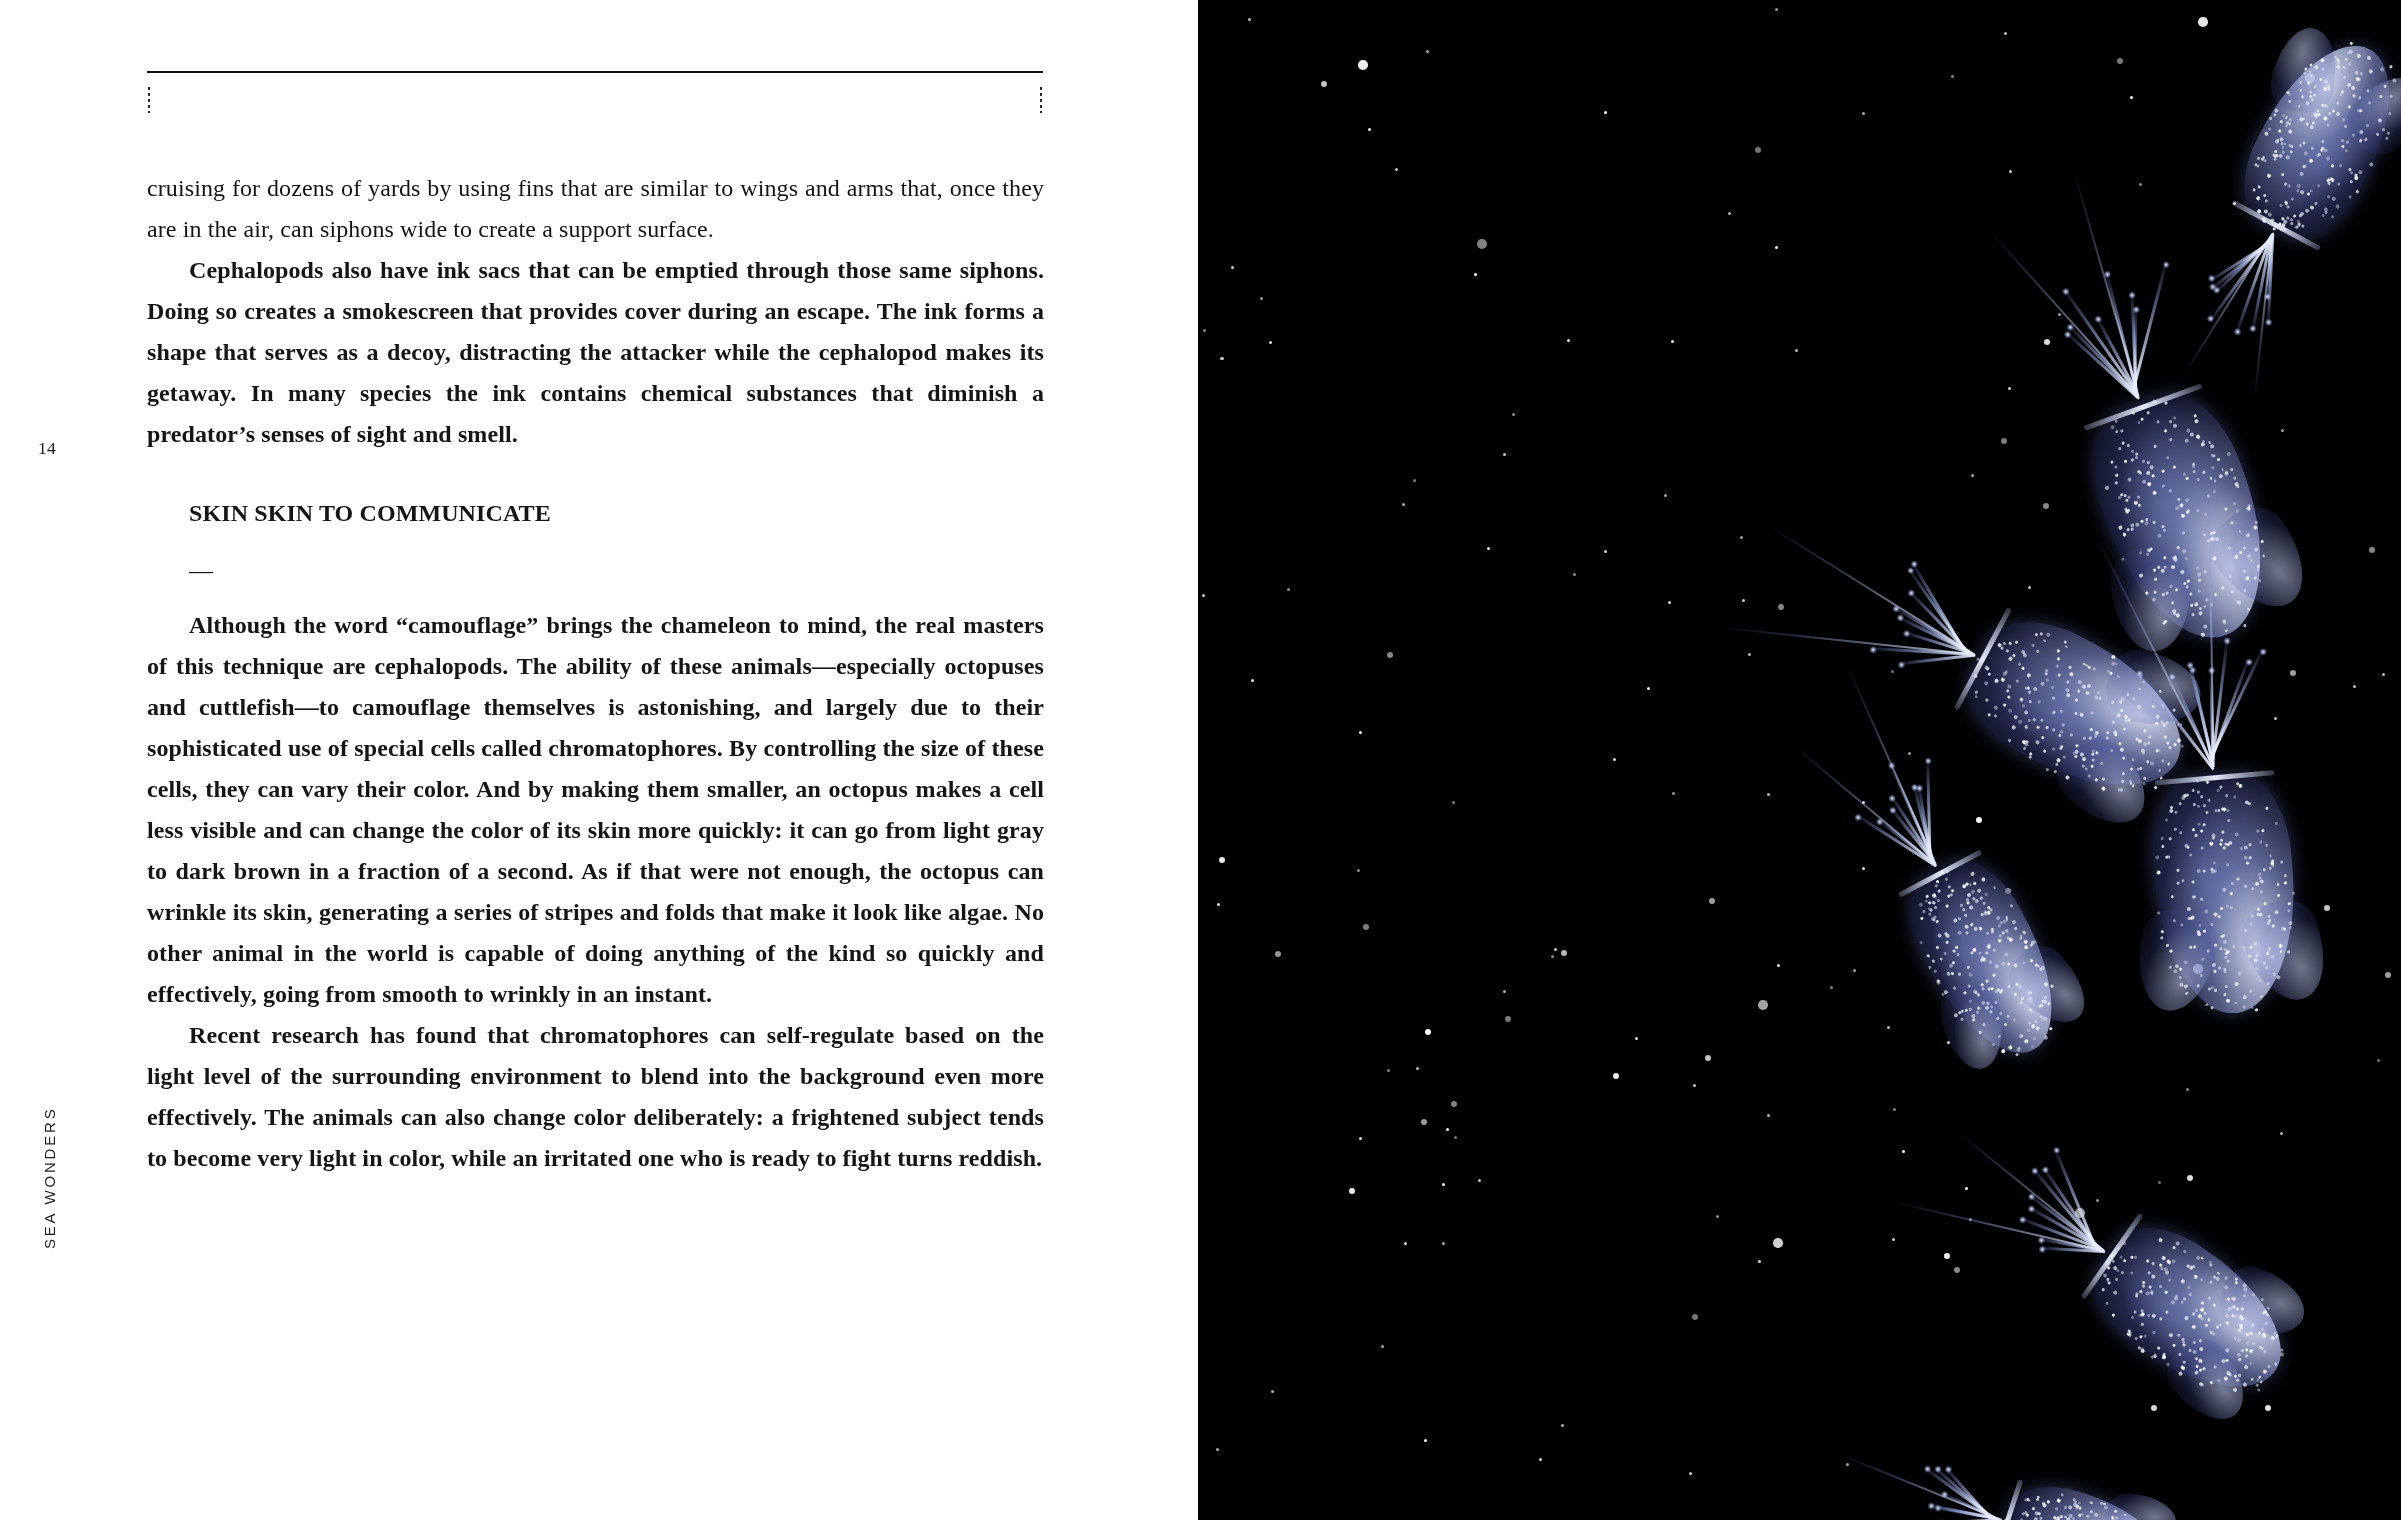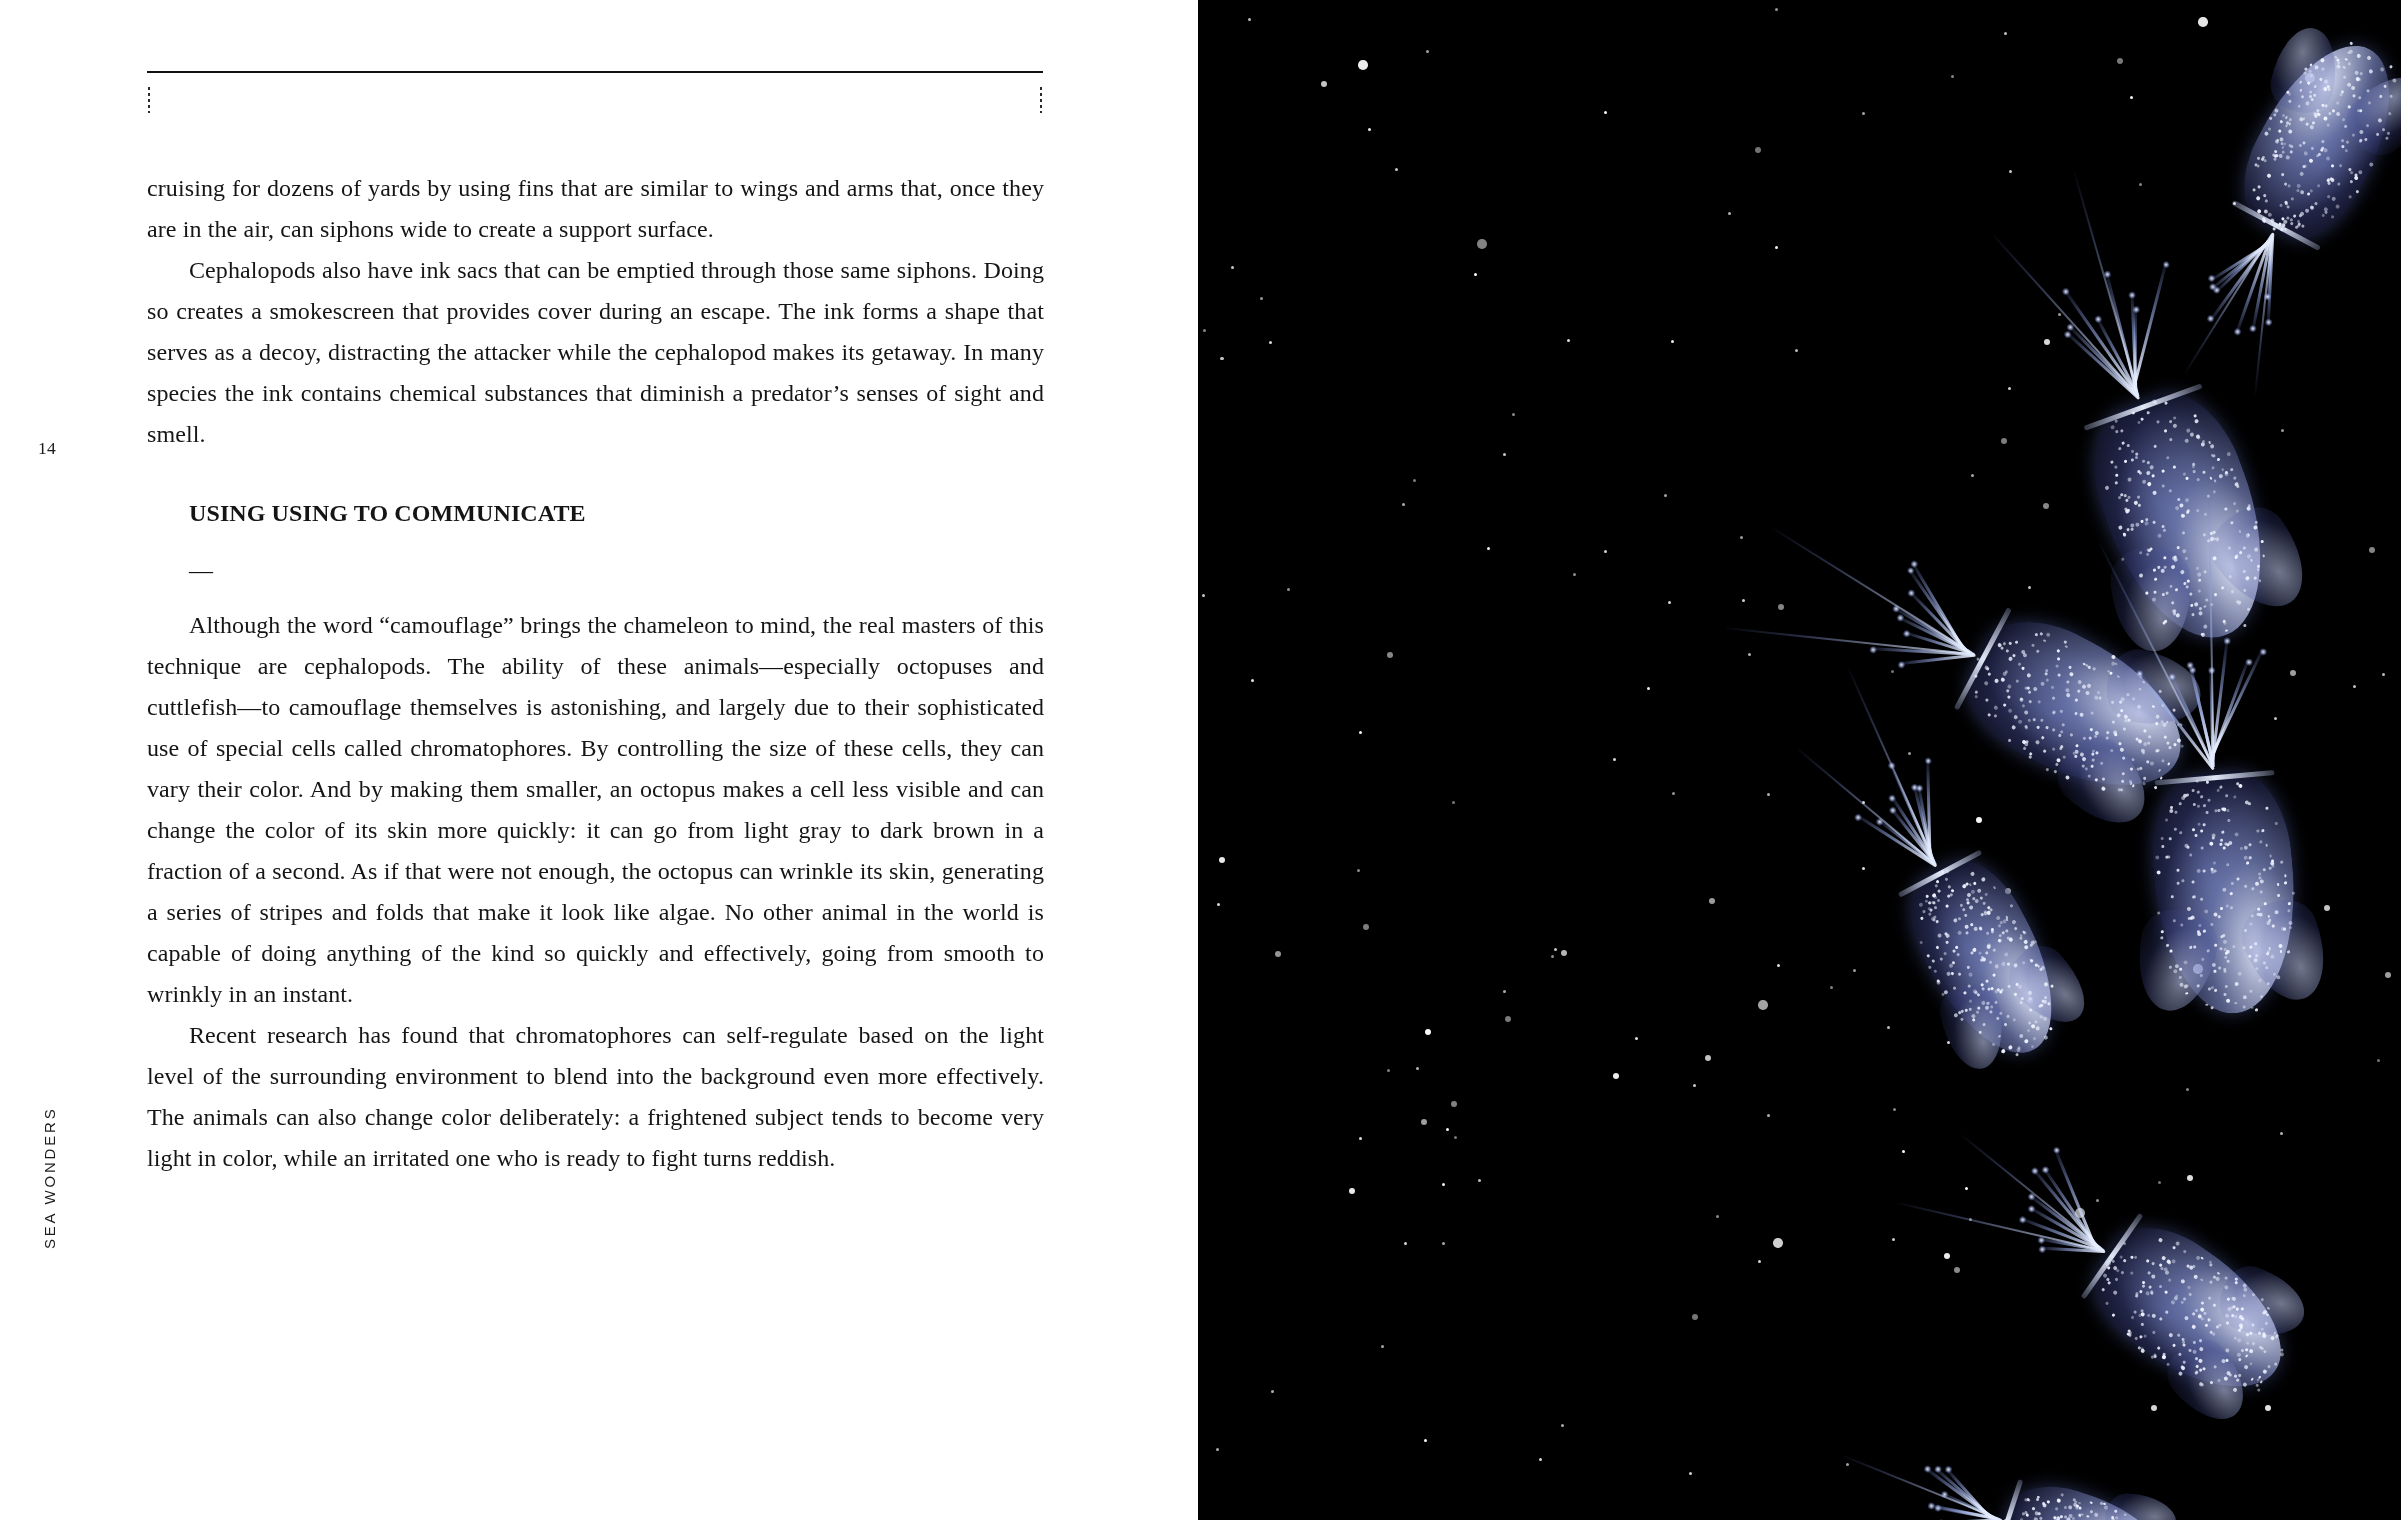--- a/index.html
+++ b/index.html
@@ -82,21 +82,21 @@
   .textcol p {
     margin: 0;
     font-family: "Liberation Serif", serif;
     font-size: 24px;
     line-height: 41px;
     color: #151515;
     text-align: justify;
     text-justify: inter-word;
     letter-spacing: 0.1px;
   }
-  .textcol p.indent { text-indent: 42px; }
+  .textcol p.indent { text-indent: 42px; font-weight: bold; }
 
   .subhead {
     margin: 0;
     padding-top: 38px;
     font-family: "Liberation Sans", sans-serif;
     font-weight: bold;
     font-size: 19px;
     letter-spacing: 1.1px;
     color: #101010;
     text-indent: 42px;
@@ -188,21 +188,21 @@
     <div class="folio">14</div>
     <div class="running-head">SEA WONDERS</div>
 
     <div class="rule"></div>
     <div class="tick-left"></div>
     <div class="tick-right"></div>
 
     <div class="textcol">
       <p>cruising for dozens of yards by using fins that are similar to wings and arms that, once they are in the air, can siphons wide to create a support surface.</p>
       <p class="indent">Cephalopods also have ink sacs that can be emptied through those same siphons. Doing so creates a smokescreen that provides cover during an escape. The ink forms a shape that serves as a decoy, distracting the attacker while the cephalopod makes its getaway. In many species the ink contains chemical substances that diminish a predator’s senses of sight and smell.</p>
-      <p class="subhead">USING USING TO COMMUNICATE</p>
+      <p class="subhead">SKIN SKIN TO COMMUNICATE</p>
       <p class="dash">—</p>
       <p class="indent">Although the word “camouflage” brings the chameleon to mind, the real masters of this technique are cephalopods. The ability of these animals—especially octopuses and cuttlefish—to camouflage themselves is astonishing, and largely due to their sophisticated use of special cells called chromatophores. By controlling the size of these cells, they can vary their color. And by making them smaller, an octopus makes a cell less visible and can change the color of its skin more quickly: it can go from light gray to dark brown in a fraction of a second. As if that were not enough, the octopus can wrinkle its skin, generating a series of stripes and folds that make it look like algae. No other animal in the world is capable of doing anything of the kind so quickly and effectively, going from smooth to wrinkly in an instant.</p>
       <p class="indent">Recent research has found that chromatophores can self-regulate based on the light level of the surrounding environment to blend into the background even more effectively. The animals can also change color deliberately: a frightened subject tends to become very light in color, while an irritated one who is ready to fight turns reddish.</p>
     </div>
   </div>
 
   <div class="right-page">
     <div id="starfield">
         <div class="star" style="width: 3.4px; height: 3.4px; left: 961px; top: 1285px; opacity: 0.95;"></div>
         <div class="star" style="width: 3.4px; height: 3.4px; left: 218px; top: 1067px; opacity: 0.71;"></div>

